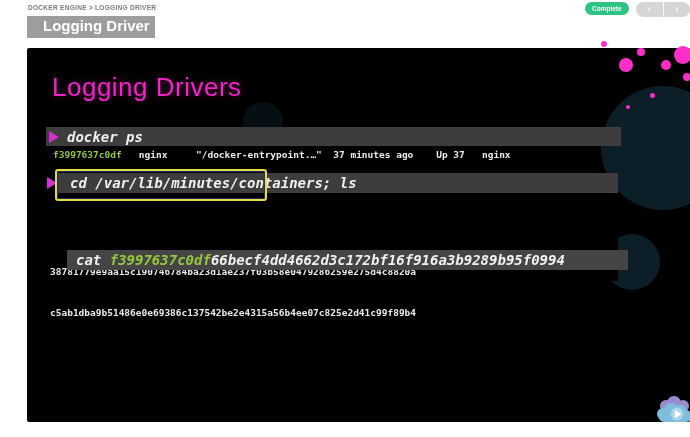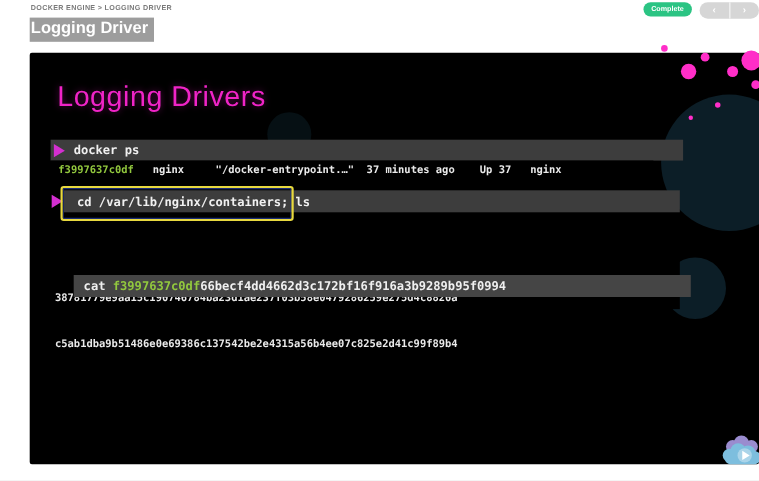--- a/index.html
+++ b/index.html
@@ -3,21 +3,21 @@
 <meta charset="utf-8">
 <style>
   html,body{margin:0;padding:0;background:#fff;}
   .stage{position:relative;width:690px;height:437px;background:#ffffff;overflow:hidden;
          font-family:"Liberation Sans",sans-serif;}
 
   
   .breadcrumb{position:absolute;left:28px;top:4px;font-size:6.5px;letter-spacing:.3px;
               color:#7a7a7a;font-weight:bold;}
   .page-title{position:absolute;left:27px;top:16px;font-size:15px;font-weight:bold;
-              color:#ffffff;background:#9d9d9d;padding:2px 5px 3px 1px;line-height:1.1;}
+              color:#ffffff;background:#9d9d9d;padding:2px 5px 3px 16px;line-height:1.1;}
   .complete-btn{position:absolute;left:585px;top:2px;height:13px;padding:0 7px;
                 background:#2bc483;color:#fff;font-size:6.5px;font-weight:bold;
                 border:none;border-radius:7px;display:flex;align-items:center;cursor:pointer;}
   .nav-pill{position:absolute;left:636px;top:2px;width:54px;height:15px;background:#d6d6d6;
             border-radius:8px;display:flex;overflow:hidden;}
   .nav-half{flex:1;display:flex;align-items:center;justify-content:center;color:#ffffff;
             font-size:9px;font-weight:bold;cursor:pointer;background:transparent;border:none;line-height:1;}
   .nav-div{width:1px;background:rgba(255,255,255,.85);}
 
   
@@ -40,21 +40,21 @@
   .dotF{left:656px;top:25px;width:8px;height:8px;}
   .dotG{left:623px;top:45px;width:5px;height:5px;}
   .dotH{left:599px;top:57px;width:4px;height:4px;}
 
   
   .term{font-family:"DejaVu Sans Mono",monospace;font-weight:bold;white-space:pre;}
   .cmdbar{position:absolute;background:#3d3d3d;display:flex;align-items:center;}
   .bar1{left:19px;top:79px;width:572px;height:19px;padding-left:3px;}
   .bar2{left:31px;top:125px;width:560px;height:20px;}
   .bar3{left:40px;top:202px;width:561px;height:20px;background:#454545;}
-  .cmd-text{color:#f0f0f0;font-size:11px;}
+  .cmd-text{color:#f0f0f0;font-size:14px;font-style:italic;}
   .bar1 .cmd-text{margin-left:8px;}
   .bar2 .cmd-text{margin-left:12px;}
   .bar3 .cmd-text{margin-left:9px;}
   .play{width:0;height:0;border-top:6px solid transparent;border-bottom:6px solid transparent;
         border-left:10px solid #d42fd0;}
   .play2{position:absolute;left:20px;top:129px;z-index:2;}
   .ybox{position:absolute;left:28px;top:121px;width:208px;height:28px;border:2px solid #e8d93f;
         border-radius:3px;box-shadow:inset 0 0 0 1px rgba(30,50,130,.9);z-index:3;}
   .outblk{position:absolute;background:#000;color:#eaeaea;font-size:9.5px;}
   .out1{left:19px;top:98px;width:548px;height:18px;line-height:18px;padding-left:7px;box-sizing:border-box;}
@@ -99,21 +99,21 @@
     <div class="slide-title">Logging Drivers</div>
 
     <div class="cmdbar bar1">
       <div class="play"></div>
       <span class="term cmd-text">docker ps</span>
     </div>
     <div class="outblk out1 term"><span class="green">f3997637c0df</span><span>   nginx     "/docker-entrypoint.…"  37 minutes ago    Up 37   nginx</span></div>
 
     <div class="play play2"></div>
     <div class="cmdbar bar2">
-      <span class="term cmd-text">cd /var/lib/nginx/containers; ls</span>
+      <span class="term cmd-text">cd /var/lib/minutes/containers; ls</span>
     </div>
     <div class="ybox"></div>
     <div class="outblk out2 term">
       <div>38781779e9aa15c190746784ba23d1ae237f03b58e0479286259e275d4c8820a</div>
       <div>c5ab1dba9b51486e0e69386c137542be2e4315a56b4ee07c825e2d41c99f89b4</div>
     </div>
 
     <div class="cmdbar bar3">
       <span class="term cmd-text"><span>cat </span><span class="green">f3997637c0df</span><span>66becf4dd4662d3c172bf16f916a3b9289b95f0994</span></span>
     </div>

